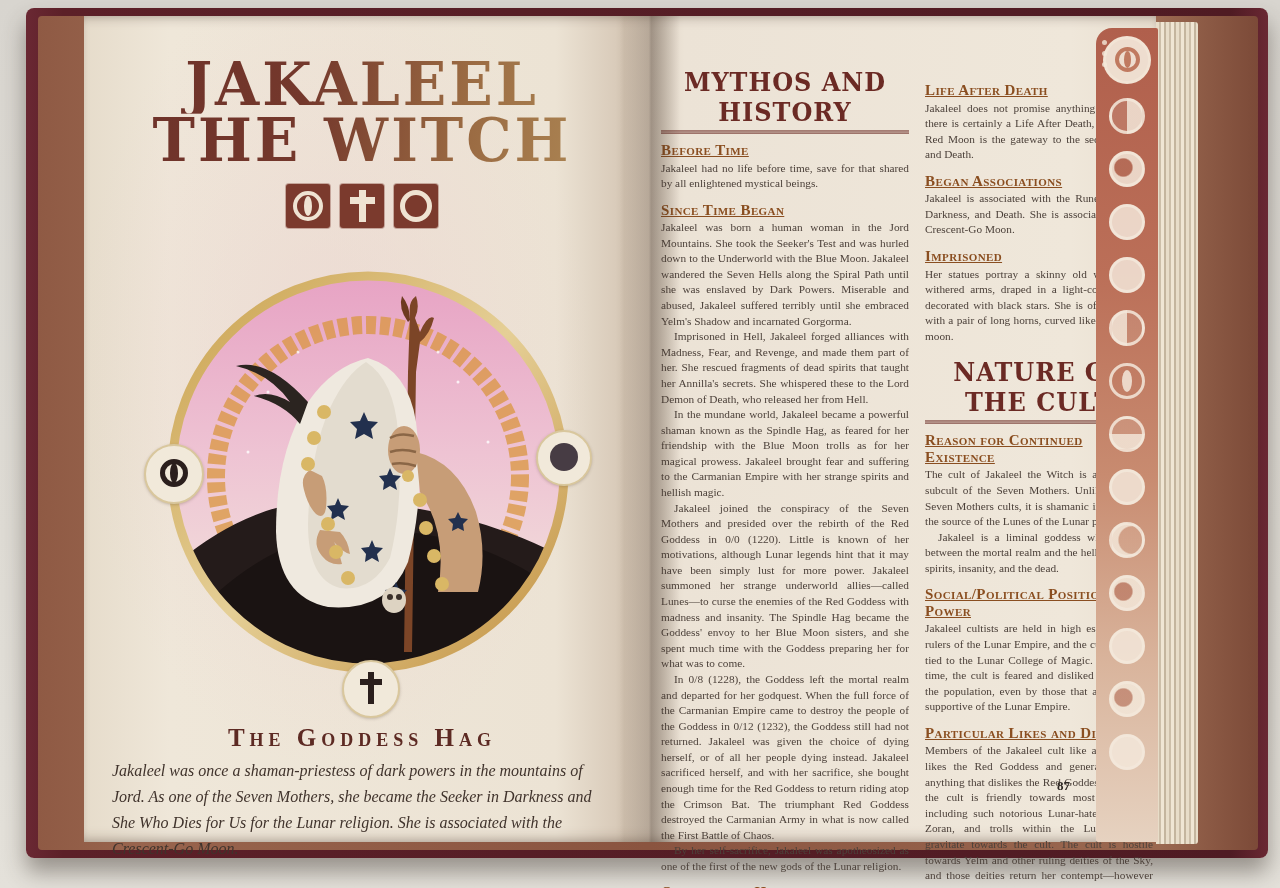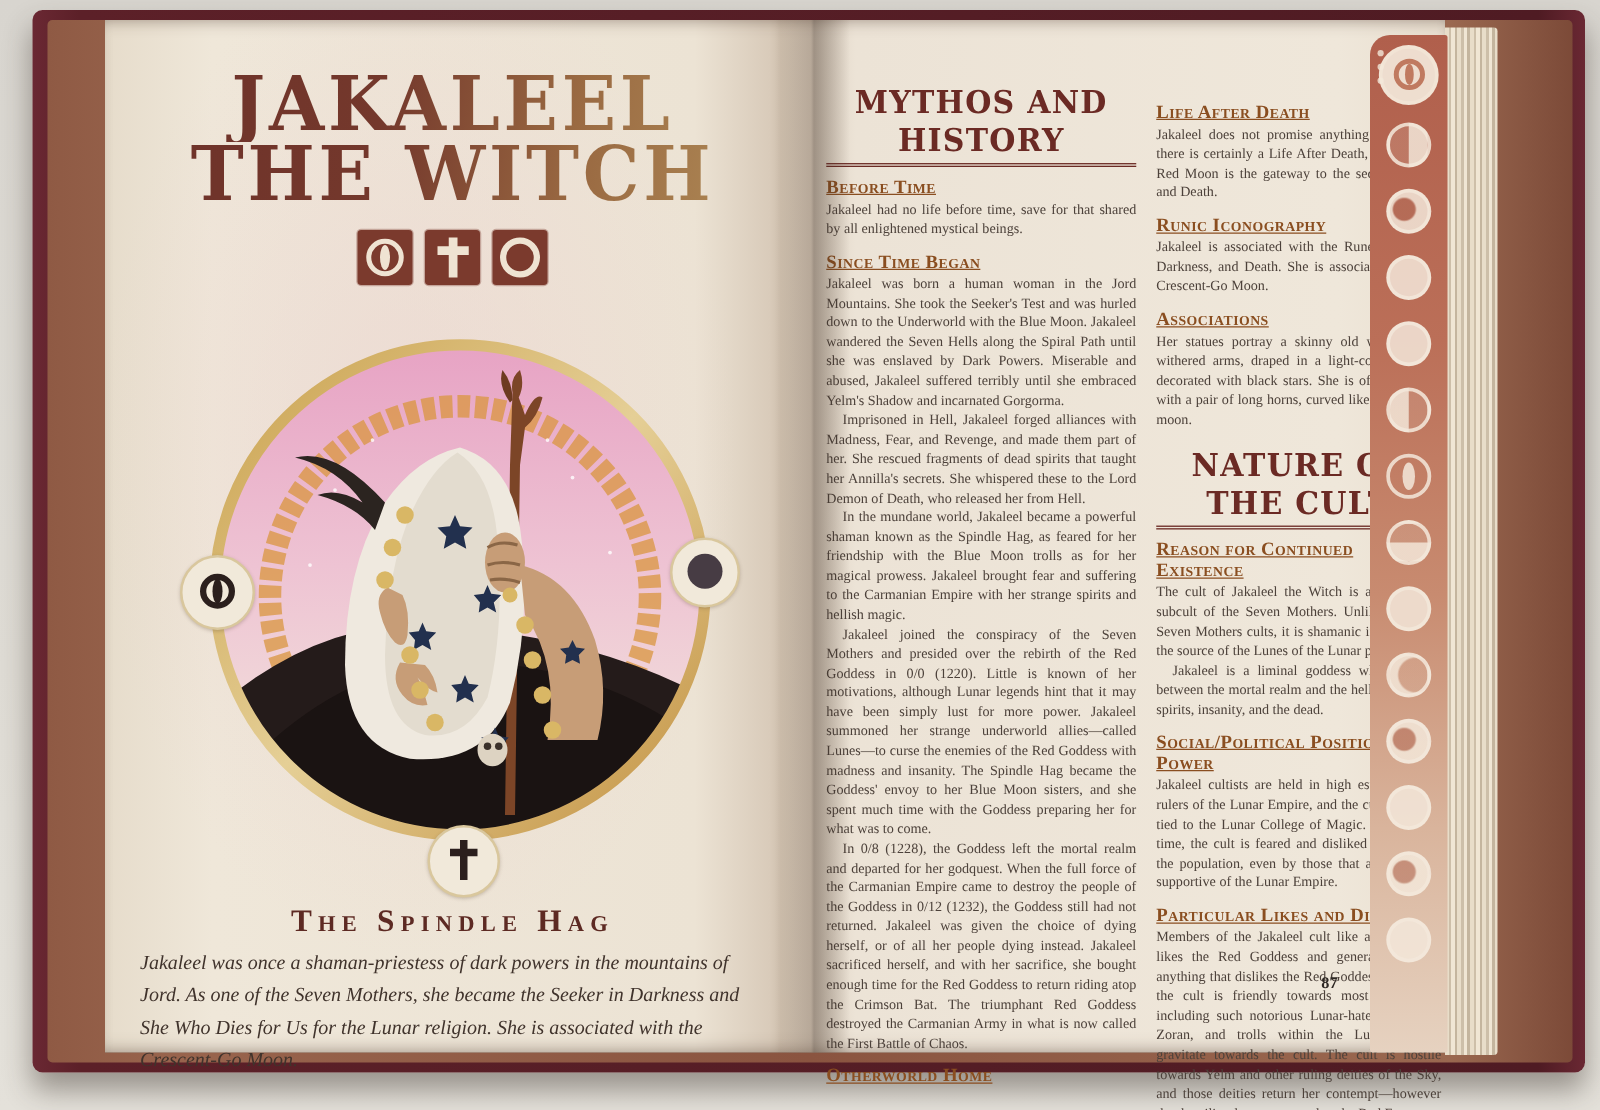--- a/index.html
+++ b/index.html
@@ -219,57 +219,58 @@
             <circle cx="280" cy="90" r="1.5"></circle>
         </g>
       </g>
       <circle cx="210" cy="210" r="196" fill="none" stroke="url(#goldring)" stroke-width="9"></circle>
     </svg>
     <div class="medal m-left"><span class="mg-moon"></span></div>
     <div class="medal m-right"><span class="mg-dark"></span></div>
     <div class="medal m-bottom"><span class="mg-cross"></span></div>
   </div>
 
-  <div class="caption-title">The Spindle Hag</div>
+  <div class="caption-title">The Goddess Hag</div>
   <div class="caption-text">Jakaleel was once a shaman-priestess of dark powers in the mountains of Jord. As one of the Seven Mothers, she became the Seeker in Darkness and She Who Dies for Us for the Lunar religion. She is associated with the Crescent-Go Moon.</div>
 </div>
 
 <div class="right-page">
   <div class="col col1">
     <h2 class="big-header">MYTHOS AND HISTORY</h2>
     <div>
         <section class="sec">
           <h3 class="subhead">Before Time</h3>
           <p>Jakaleel had no life before time, save for that shared by all enlightened mystical beings.</p>
         </section>
         <section class="sec">
           <h3 class="subhead">Since Time Began</h3>
           <p>Jakaleel was born a human woman in the Jord Mountains. She took the Seeker's Test and was hurled down to the Underworld with the Blue Moon. Jakaleel wandered the Seven Hells along the Spiral Path until she was enslaved by Dark Powers. Miserable and abused, Jakaleel suffered terribly until she embraced Yelm's Shadow and incarnated Gorgorma.</p>
           <p class="indent">Imprisoned in Hell, Jakaleel forged alliances with Madness, Fear, and Revenge, and made them part of her. She rescued fragments of dead spirits that taught her Annilla's secrets. She whispered these to the Lord Demon of Death, who released her from Hell.</p>
           <p class="indent">In the mundane world, Jakaleel became a powerful shaman known as the Spindle Hag, as feared for her friendship with the Blue Moon trolls as for her magical prowess. Jakaleel brought fear and suffering to the Carmanian Empire with her strange spirits and hellish magic.</p>
           <p class="indent">Jakaleel joined the conspiracy of the Seven Mothers and presided over the rebirth of the Red Goddess in 0/0 (1220). Little is known of her motivations, although Lunar legends hint that it may have been simply lust for more power. Jakaleel summoned her strange underworld allies—called Lunes—to curse the enemies of the Red Goddess with madness and insanity. The Spindle Hag became the Goddess' envoy to her Blue Moon sisters, and she spent much time with the Goddess preparing her for what was to come.</p>
           <p class="indent">In 0/8 (1228), the Goddess left the mortal realm and departed for her godquest. When the full force of the Carmanian Empire came to destroy the people of the Goddess in 0/12 (1232), the Goddess still had not returned. Jakaleel was given the choice of dying herself, or of all her people dying instead. Jakaleel sacrificed herself, and with her sacrifice, she bought enough time for the Red Goddess to return riding atop the Crimson Bat. The triumphant Red Goddess destroyed the Carmanian Army in what is now called the First Battle of Chaos.</p>
+          <p class="indent">By her self-sacrifice, Jakaleel was apotheosized as one of the first of the new gods of the Lunar religion.</p>
         </section>
         <section class="sec">
           <h3 class="subhead">Otherworld Home</h3>
         </section>
       </div>
   </div>
   <div class="col col2">
     <div>
         <section class="sec">
           <h3 class="subhead">Life After Death</h3>
           <p>Jakaleel does not promise anything except that there is certainly a Life After Death, and that the Red Moon is the gateway to the secrets of Life and Death.</p>
         </section>
         <section class="sec">
-          <h3 class="subhead">Runic Iconography</h3>
+          <h3 class="subhead">Began Associations</h3>
           <p>Jakaleel is associated with the Runes of Moon, Darkness, and Death. She is associated with the Crescent-Go Moon.</p>
         </section>
         <section class="sec">
-          <h3 class="subhead">Associations</h3>
+          <h3 class="subhead">Imprisoned</h3>
           <p>Her statues portray a skinny old woman with withered arms, draped in a light-colored shawl decorated with black stars. She is often depicted with a pair of long horns, curved like the crescent moon.</p>
         </section>
       </div>
     <h2 class="big-header second">NATURE OF THE CULT</h2>
     <div>
         <section class="sec">
           <h3 class="subhead">Reason for Continued Existence</h3>
           <p>The cult of Jakaleel the Witch is a specialized subcult of the Seven Mothers. Unlike the other Seven Mothers cults, it is shamanic in nature and the source of the Lunes of the Lunar pantheon.</p>
           <p class="indent">Jakaleel is a liminal goddess who mediates between the mortal realm and the hellish world of spirits, insanity, and the dead.</p>
         </section>

